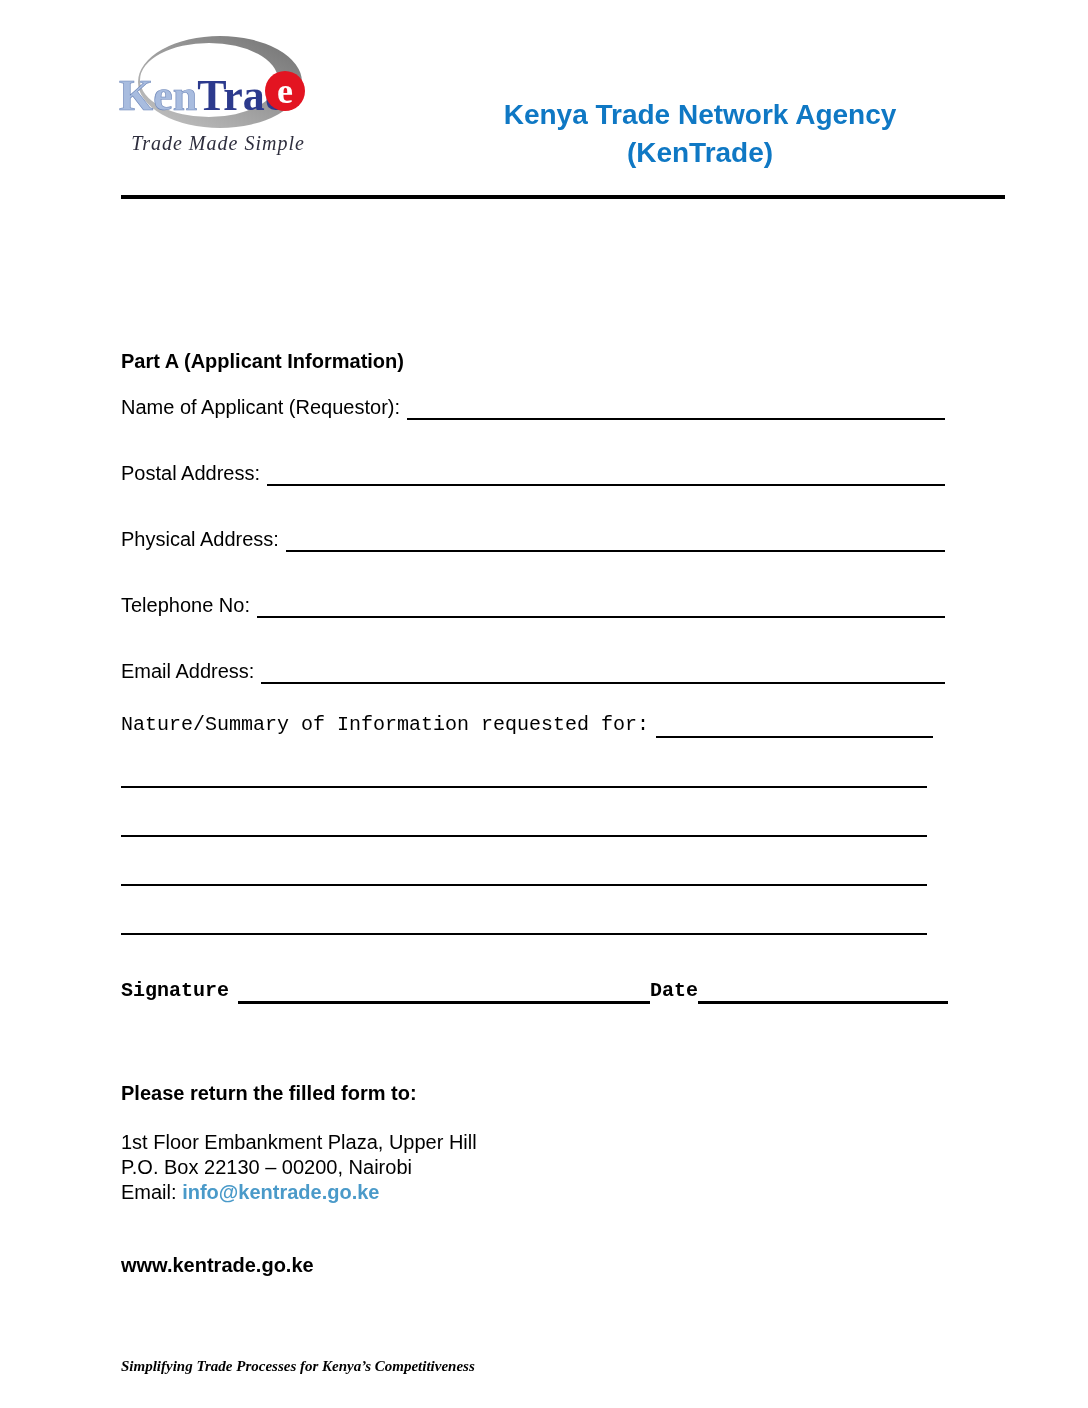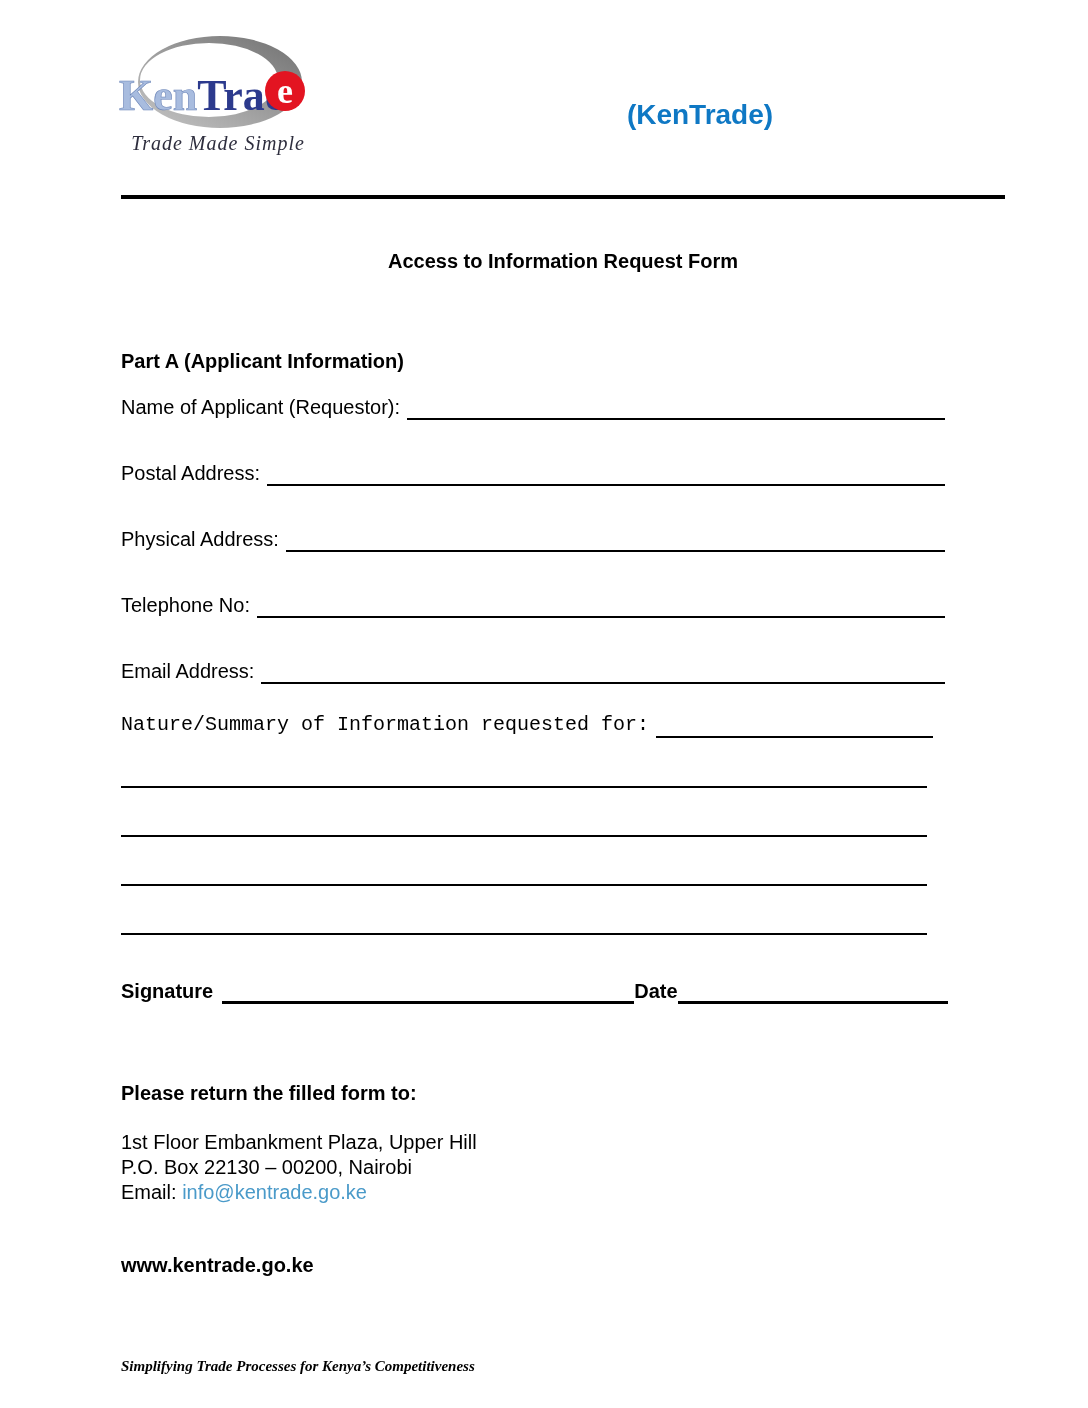--- a/index.html
+++ b/index.html
@@ -63,34 +63,34 @@
   }
 
   .blank-lines { position: absolute; left: 121px; top: 786px; width: 806px; }
   .blank-line { height: 2px; background: #000; margin-bottom: 47px; }
 
   .signature-row {
     position: absolute; left: 121px; top: 978px; width: 827px;
     display: flex; align-items: flex-end;
     height: 26px; font-size: 20px; line-height: 26px; font-weight: bold;
   }
-  .signature-row .sig-label { white-space: nowrap; padding-right: 9px; }
+  .signature-row .sig-label { white-space: nowrap; padding-right: 9px; font-family: Liberation Mono, monospace; }
   .sig-line1 { width: 412px; height: 26px; border-bottom: 3px solid #000; }
   .sig-line2 { flex: 1; height: 26px; border-bottom: 3px solid #000; }
 
   .return-heading {
     position: absolute; left: 121px; top: 1082px;
     font-weight: bold; font-size: 20px;
   }
 
   .address-block {
     position: absolute; left: 121px; top: 1130px;
     font-size: 20px; line-height: 25px;
   }
-  .email-link { color: #4a9ac9; font-weight: normal; text-decoration: none; cursor: pointer; }
+  .email-link { color: #4a9ac9; font-weight: bold; text-decoration: none; cursor: pointer; }
 
   .website {
     position: absolute; left: 121px; top: 1254px;
     font-weight: bold; font-size: 20px;
   }
 
   .footer-tagline {
     position: absolute; left: 121px; top: 1358px;
     font-family: "Liberation Serif", serif;
     font-weight: bold; font-style: italic; font-size: 15px;
@@ -114,26 +114,26 @@
       <text x="3" y="76" font-family="Liberation Serif, serif" font-weight="bold" font-size="44">
         <tspan fill="#a8bcdf" stroke="#6d86b8" stroke-width="0.6">Ken</tspan><tspan fill="#2c3a8d">Trad</tspan>
       </text>
       <circle cx="169" cy="57" r="20" fill="#e31421"></circle>
       <text x="169" y="69" text-anchor="middle" font-family="Liberation Serif, serif" font-weight="bold" font-size="36" fill="#ffffff">e</text>
       <text x="102" y="116" text-anchor="middle" font-family="Liberation Serif, serif" font-style="italic" font-size="20" fill="#2e2e3e" letter-spacing="1">Trade Made Simple</text>
     </svg>
   </div>
 
   <div class="header-title">
+    <div>Kenya Trade Network Agency</div>
     <div>(KenTrade)</div>
   </div>
 
   <div class="header-rule"></div>
 
-  <div class="form-title">Access to Information Request Form</div>
 
   <div class="section-heading part-a-heading">Part A (Applicant Information)</div>
 
   <div class="fields">
       <div class="field-row">
         <span class="field-label">Name of Applicant (Requestor):</span>
         <div class="field-line"></div>
       </div>
       <div class="field-row">
         <span class="field-label">Postal Address:</span>

